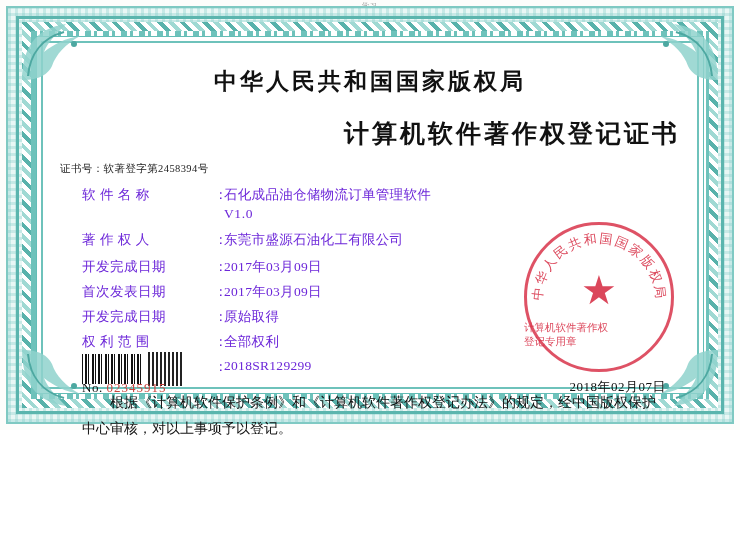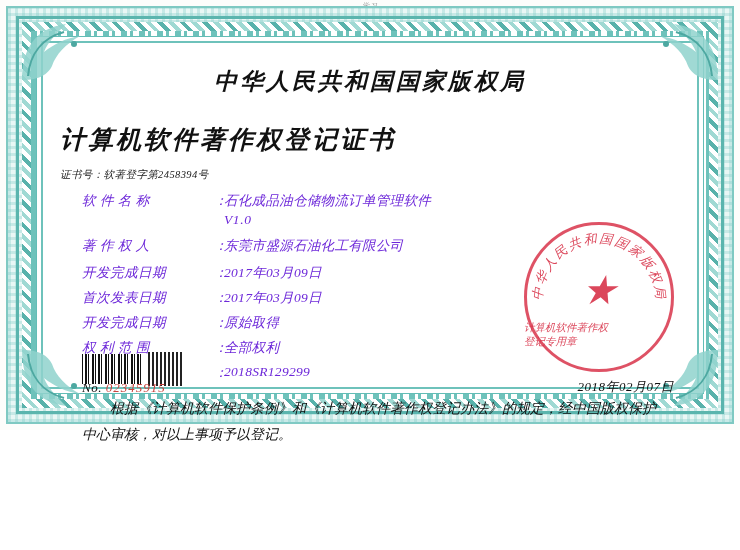--- a/index.html
+++ b/index.html
@@ -12,21 +12,20 @@
     height: 550px;
     overflow: hidden;
     font-family: "Liberation Serif", serif;
   }
 
   .cert {
     position: relative;
     width: 740px;
     height: 430px;
     background: #fdfdfb;
-    font-style: italic;
   }
 
   
   .border-outer {
     position: absolute;
     left: 6px; top: 6px; right: 6px; bottom: 6px;
     border: 2px solid #7fc9c2;
     background:
       repeating-linear-gradient(0deg, rgba(120,200,195,0.30) 0px, rgba(120,200,195,0.30) 3px, rgba(255,255,255,0) 3px, rgba(255,255,255,0) 7px),
       repeating-linear-gradient(90deg, rgba(120,200,195,0.30) 0px, rgba(120,200,195,0.30) 3px, rgba(255,255,255,0) 3px, rgba(255,255,255,0) 7px),
@@ -80,26 +79,26 @@
   .title-1 {
     text-align: center;
     font-size: 23px;
     letter-spacing: 3px;
     font-weight: bold;
     color: #111;
     margin-top: 14px;
     font-family: "DejaVu Serif", "Liberation Serif", serif;
   }
   .title-2 {
-    text-align: left;
+    text-align: right;
     font-size: 25px;
     letter-spacing: 3px;
     font-weight: bold;
     color: #111;
-    margin-top: 26px;
+    margin-top: 20px;
     font-family: "DejaVu Serif", "Liberation Serif", serif;
   }
   .cert-no {
     font-size: 10.5px;
     color: #222;
     margin-top: 12px;
     padding-right: 22px;
     letter-spacing: 0.4px;
   }
 
@@ -223,21 +222,21 @@
     font-size: 10.5px;
     line-height: 14px;
     opacity: 0.9;
     font-family: "DejaVu Serif", "Liberation Serif", serif;
   }
 
   
   .footer {
     position: absolute;
     left: 82px;
-    right: 62px;
+    right: 70px;
     bottom: 34px;
     display: flex;
     justify-content: space-between;
     align-items: flex-end;
     font-size: 13px;
     color: #111;
   }
   .footer .no {
     letter-spacing: 0.5px;
   }

